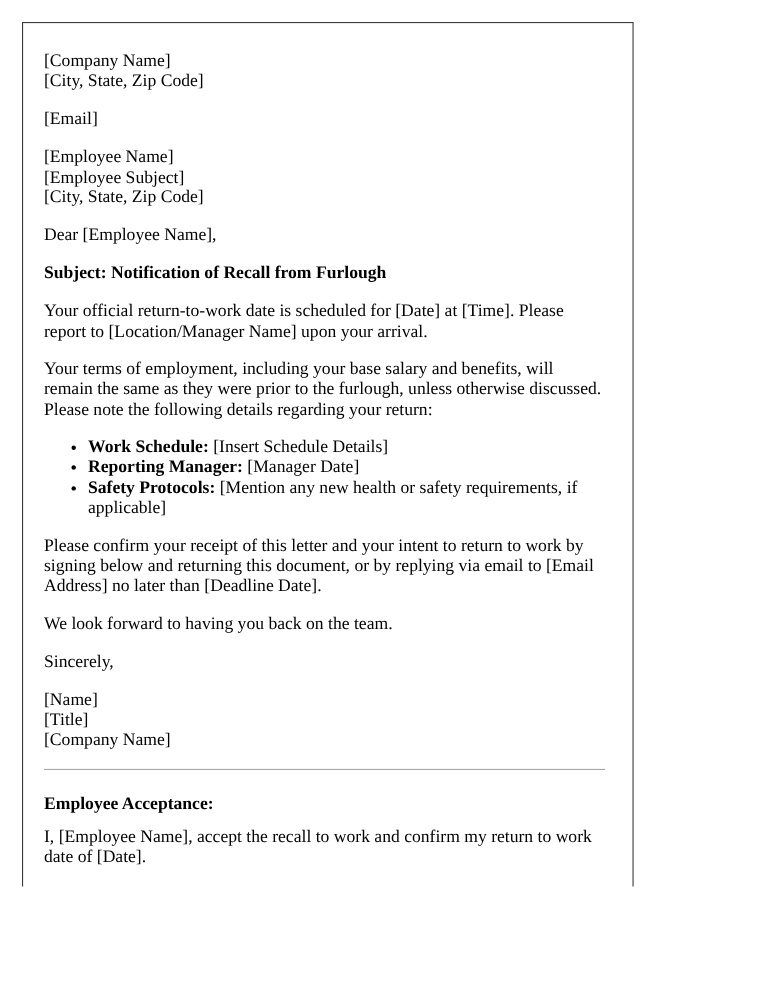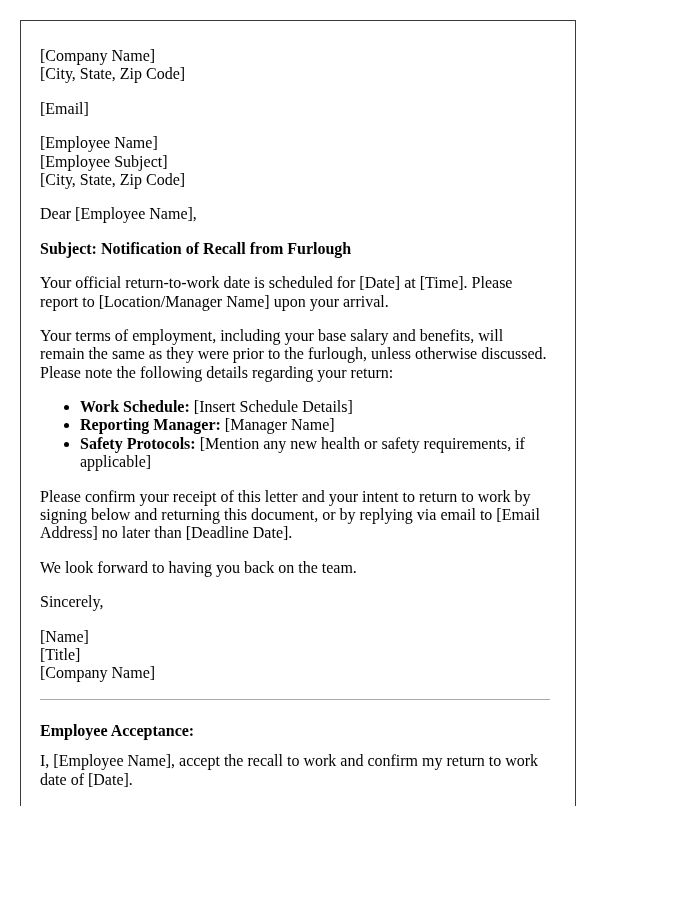--- a/index.html
+++ b/index.html
@@ -75,21 +75,21 @@
 
       <p class="block">Your official return-to-work date is scheduled for [Date] at [Time]. Please report to [Location/Manager Name] upon your arrival.</p>
 
       <p class="block">Your terms of employment, including your base salary and benefits, will remain the same as they were prior to the furlough, unless otherwise discussed. Please note the following details regarding your return:</p>
 
       <ul class="details">
         <li>
           <span class="bold">Work Schedule:</span><span> [Insert Schedule Details]</span>
         </li>
         <li>
-          <span class="bold">Reporting Manager:</span><span> [Manager Name]</span>
+          <span class="bold">Reporting Manager:</span><span> [Manager Date]</span>
         </li>
         <li>
           <span class="bold">Safety Protocols:</span><span> [Mention any new health or safety requirements, if applicable]</span>
         </li>
       </ul>
 
       <p class="block">Please confirm your receipt of this letter and your intent to return to work by signing below and returning this document, or by replying via email to [Email Address] no later than [Deadline Date].</p>
 
       <p class="block">We look forward to having you back on the team.</p>
 

